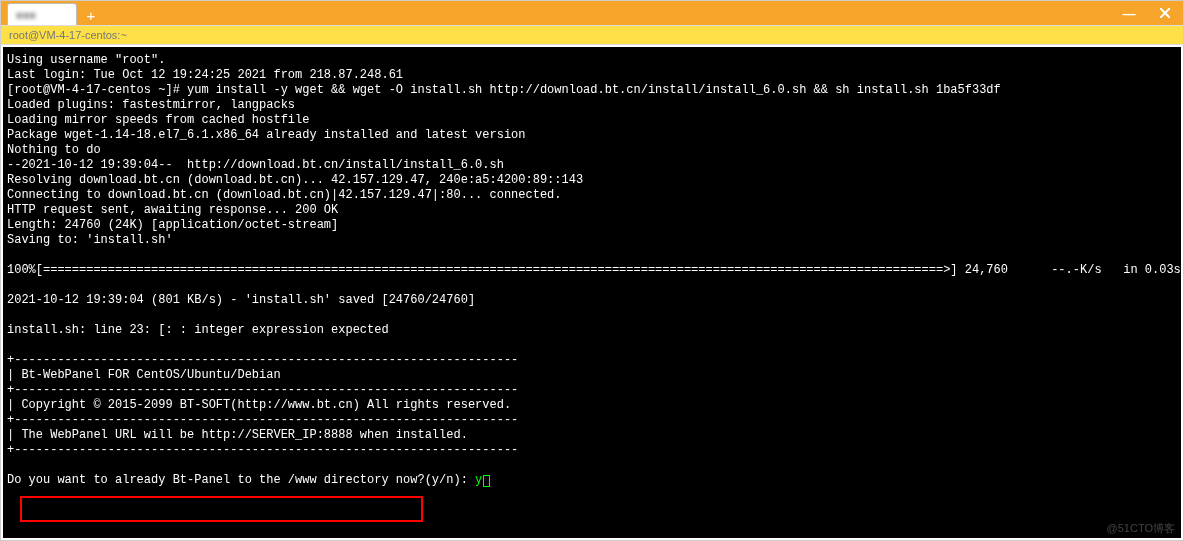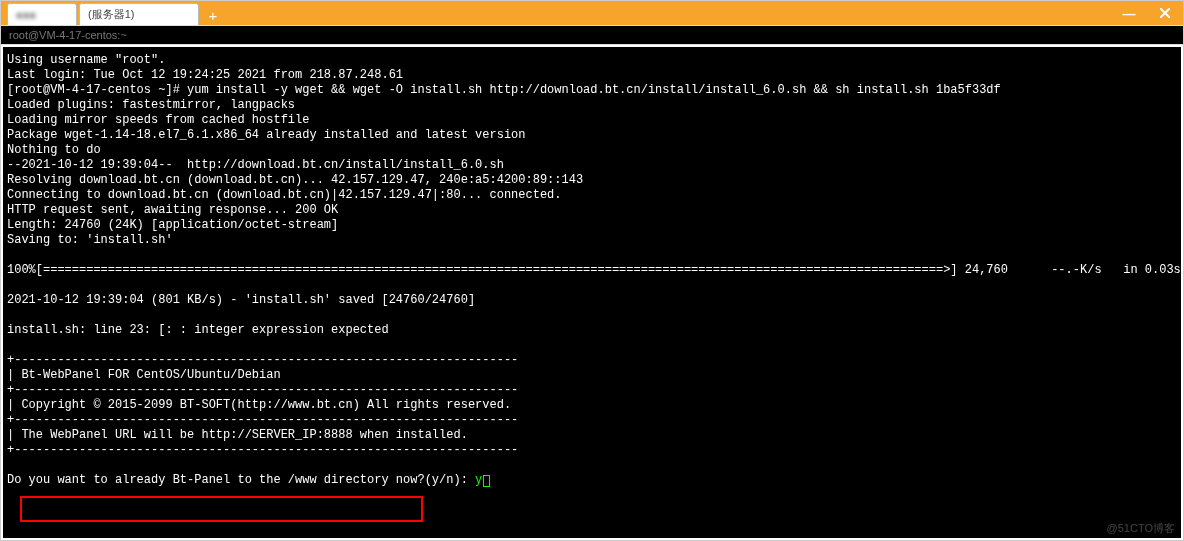--- a/index.html
+++ b/index.html
@@ -12,43 +12,40 @@
 .tabs-area { display: flex; align-items: flex-end; height: 100%; padding-left: 6px; gap: 2px; }
 .tab { height: 22px; min-width: 120px; background: #fff; border: 1px solid #bbb; border-bottom: none; border-radius: 3px 3px 0 0; display: flex; align-items: center; padding: 0 8px; font-size: 11px; color: #444; }
 .tab.blur { min-width: 70px; color: transparent; text-shadow: 0 0 4px rgba(0,0,0,.45); }
 .tab-add { width: 24px; height: 20px; color: #fff; font-size: 15px; display: flex; align-items: center; justify-content: center; cursor: pointer; }
 .win-ctrls { display: flex; height: 100%; }
 .win-btn { width: 36px; height: 100%; display: flex; align-items: center; justify-content: center; color: #fff; font-size: 13px; cursor: pointer; }
 .win-btn.close svg { width: 10px; height: 10px; stroke: #fff; stroke-width: 2; }
 .win-btn.min { font-weight: bold; }
 
 
-.path-bar { height: 20px; background: #000000; border-top: 1px solid #ddd; border-bottom: 1px solid #ddd; display: flex; align-items: center; padding: 0 8px; font-size: 11px; color: #777; }
+.path-bar { height: 20px; background: #fde047; border-top: 1px solid #ddd; border-bottom: 1px solid #ddd; display: flex; align-items: center; padding: 0 8px; font-size: 11px; color: #777; }
 
 
 .terminal-wrap { flex: 1; background: #fff; padding: 2px; position: relative; }
 .terminal { width: 100%; height: 100%; background: #000; color: #fff; font-family: "Consolas","Courier New",monospace; font-size: 12px; line-height: 15px; padding: 6px 4px 4px 4px; white-space: pre; overflow: hidden; position: relative; }
 .green { color: #00ff00; }
 .cursor-box { display: inline-block; width: 7px; height: 12px; border: 1px solid #00ff00; margin-left: 1px; vertical-align: text-bottom; }
 
 .highlight-box { position: absolute; border: 2px solid #ff0000; pointer-events: none; }
 
 .watermark { position: absolute; bottom: 4px; right: 8px; color: rgba(255,255,255,.25); font-size: 11px; font-family: Arial,sans-serif; }
 </style>
 </head>
 <body>
 
 <div class="window">
   <div class="title-bar">
     <div class="tabs-area">
       <div class="tab blur">
           <span>■■■</span>
-        </div>
-      <div class="tab">
-          <span>(服务器1)</span>
         </div>
       <div class="tab-add">
           <span>+</span>
         </div>
     </div>
     <div class="win-ctrls">
       <div class="win-btn min">
           <span>—</span>
         </div>
       <div class="win-btn close">

